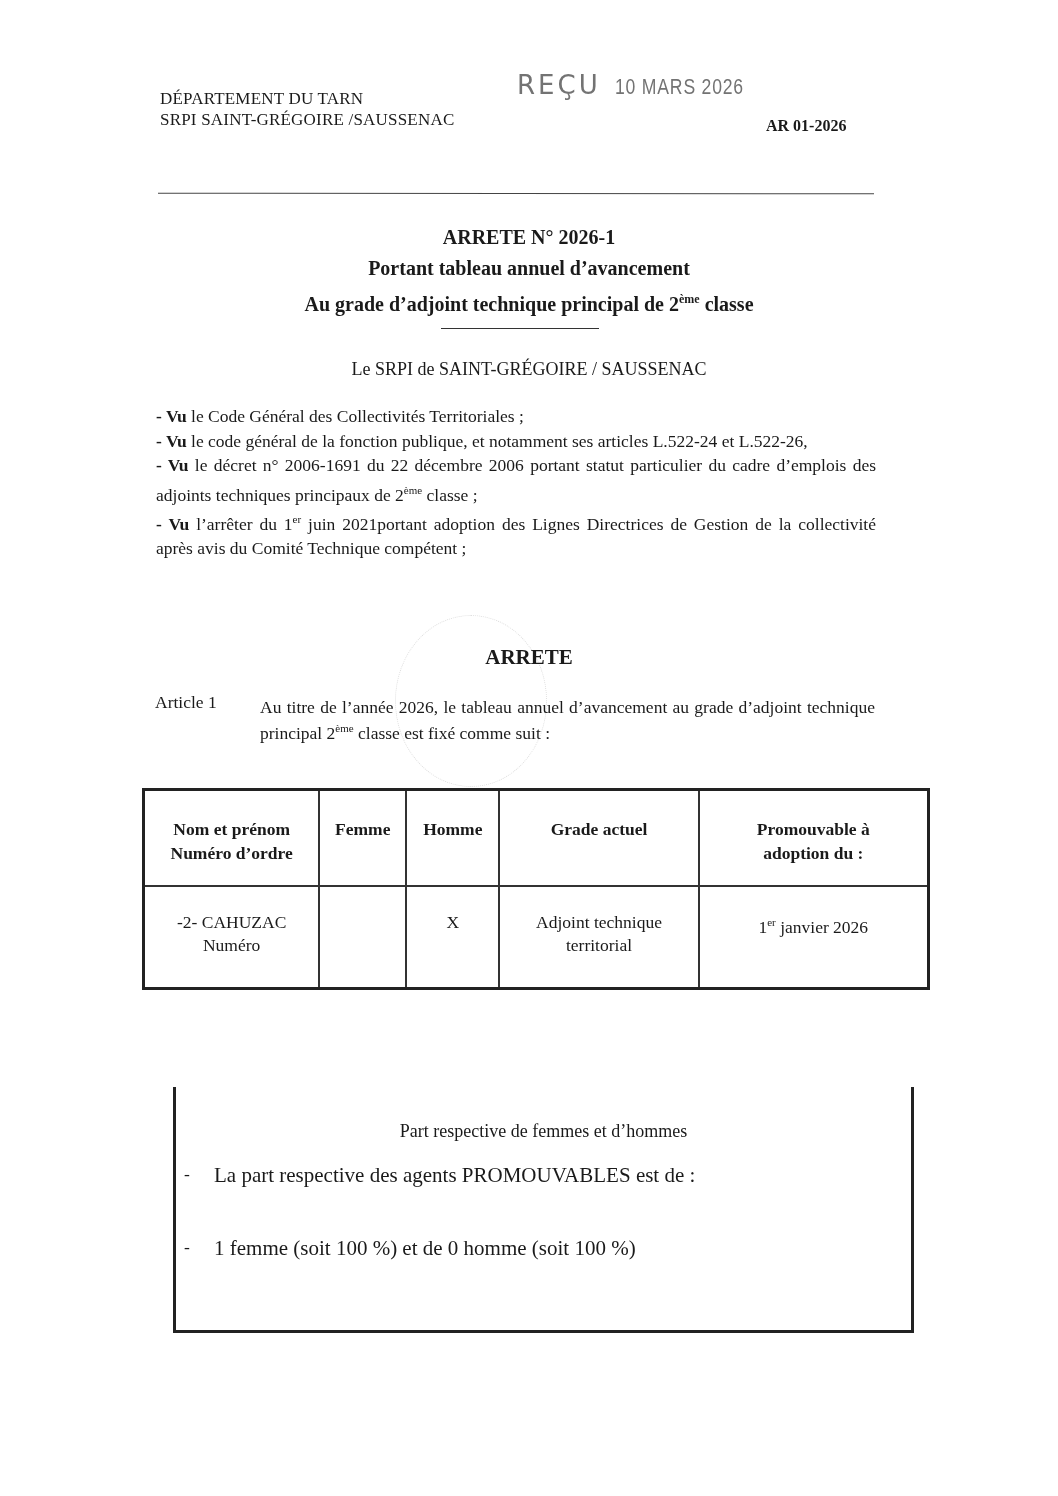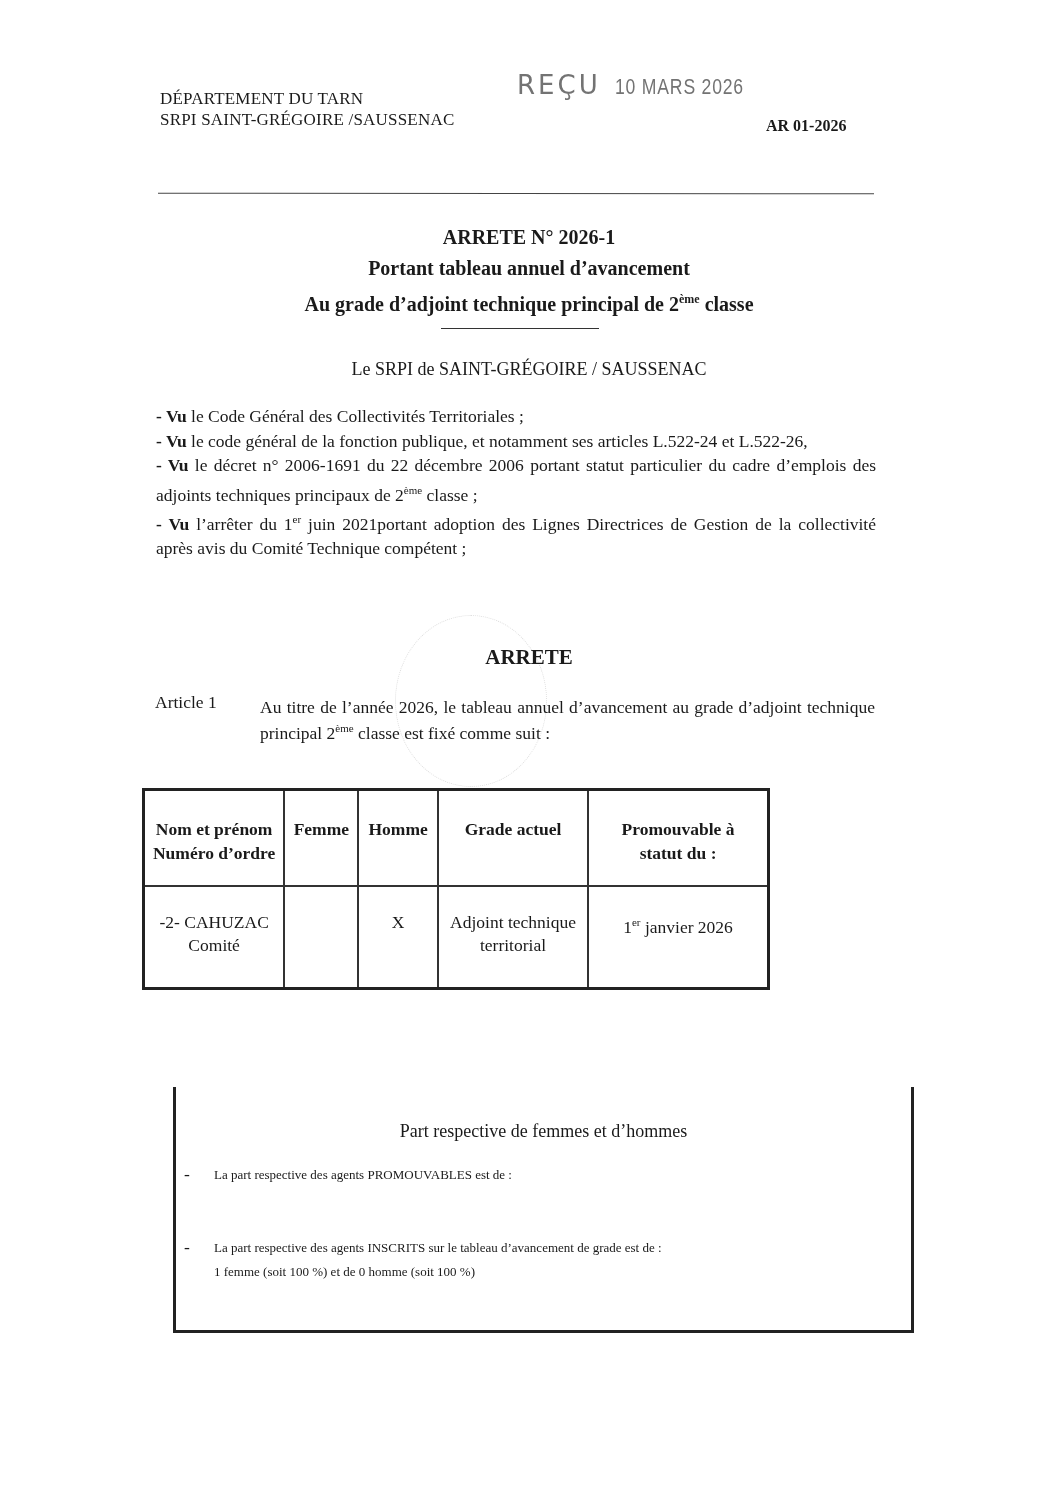--- a/index.html
+++ b/index.html
@@ -20,33 +20,33 @@
   .vu-block { left: 156px; width: 720px; top: 404px; font-size: 17.5px; line-height: 24.5px; text-align: justify; }
   .vu-block p { margin: 0; }
   .vu-block b { font-weight: bold; }
   .vu-block sup { font-size: 11px; }
   .watermark { left: 395px; top: 615px; width: 150px; height: 170px; border-radius: 50%;
                border: 1px dotted rgba(160,160,160,0.35); }
   .arrete-h { left: 0; width: 1058px; top: 645px; text-align: center; font-weight: bold; font-size: 21px; }
   .article-label { left: 155px; top: 692px; font-size: 17.5px; }
   .article-text { left: 260px; width: 615px; top: 697px; font-size: 17.5px; line-height: 21px; text-align: justify; }
   .article-text sup { font-size: 11px; }
-  table.grid { position: absolute; left: 142px; top: 788px; width: 628px; border-collapse: collapse;
+  table.grid { position: absolute; left: 142px; top: 788px; width: 788px; border-collapse: collapse;
                font-size: 17.5px; }
   table.grid td, table.grid th { border: 2px solid #333; text-align: center; vertical-align: top; padding: 0; }
   table.grid th { font-weight: bold; height: 96px; padding-top: 26px; box-sizing: border-box; line-height: 24px; }
   table.grid td { height: 103px; padding-top: 24px; box-sizing: border-box; line-height: 23px; }
   table.grid td sup { font-size: 11px; }
   table.grid { border: 3px solid #222; }
   .col1 { width: 166px; } .col2 { width: 82px; } .col3 { width: 88px; } .col4 { width: 188px; } .col5 { width: 217px; }
   .summary { position: absolute; left: 142px; top: 1087px; width: 735px; height: 243px;
              border: 3px solid #222; border-top: none; margin-left: 31px; }
   .summary-title { position: absolute; left: 0; width: 735px; top: 34px; text-align: center; font-size: 18px; font-weight: normal; }
   .bullet { position: absolute; left: 8px; font-size: 17.5px; }
-  .bullet-text { position: absolute; left: 38px; width: 695px; font-size: 13px; line-height: 24px; text-align: justify; }
+  .bullet-text { position: absolute; left: 38px; width: 695px; font-size: 21px; line-height: 24px; text-align: justify; }
   .bullet-text p { margin: 0; }
 </style>
 </head>
 <body>
 
 <div class="abs hdr-left">
   <div>DÉPARTEMENT DU TARN</div>
   <div>SRPI SAINT-GRÉGOIRE /SAUSSENAC</div>
 </div>
 
@@ -88,45 +88,44 @@
     <tr>
       <th class="col1">
           <div>Nom et prénom</div>
           <div>Numéro d’ordre</div>
         </th>
       <th class="col2">Femme</th>
       <th class="col3">Homme</th>
       <th class="col4">Grade actuel</th>
       <th class="col5">
           <div>Promouvable à</div>
-          <div>statut du :</div>
+          <div>adoption du :</div>
         </th>
     </tr>
   </thead>
   <tbody>
     <tr>
       <td>
           <div>-2- CAHUZAC</div>
-          <div>Comité</div>
+          <div>Numéro</div>
         </td>
       <td></td>
       <td>X</td>
       <td>
           <div>Adjoint technique</div>
           <div>territorial</div>
         </td>
       <td><span>1</span><sup>er</sup><span> janvier 2026</span></td>
     </tr>
   </tbody>
 </table>
 
 <div class="summary">
   <div class="summary-title">Part respective de femmes et d’hommes</div>
   <span class="bullet" style="top:77px">-</span>
   <div class="bullet-text" style="top:76px">
     <p>La part respective des agents PROMOUVABLES est de :</p>
   </div>
   <span class="bullet" style="top:150px">-</span>
   <div class="bullet-text" style="top:149px">
-    <p>La part respective des agents INSCRITS sur le tableau d’avancement de grade est de :</p>
     <p>1 femme (soit 100 %) et de 0 homme (soit 100 %)</p>
   </div>
 </div>
 
 </body></html>

